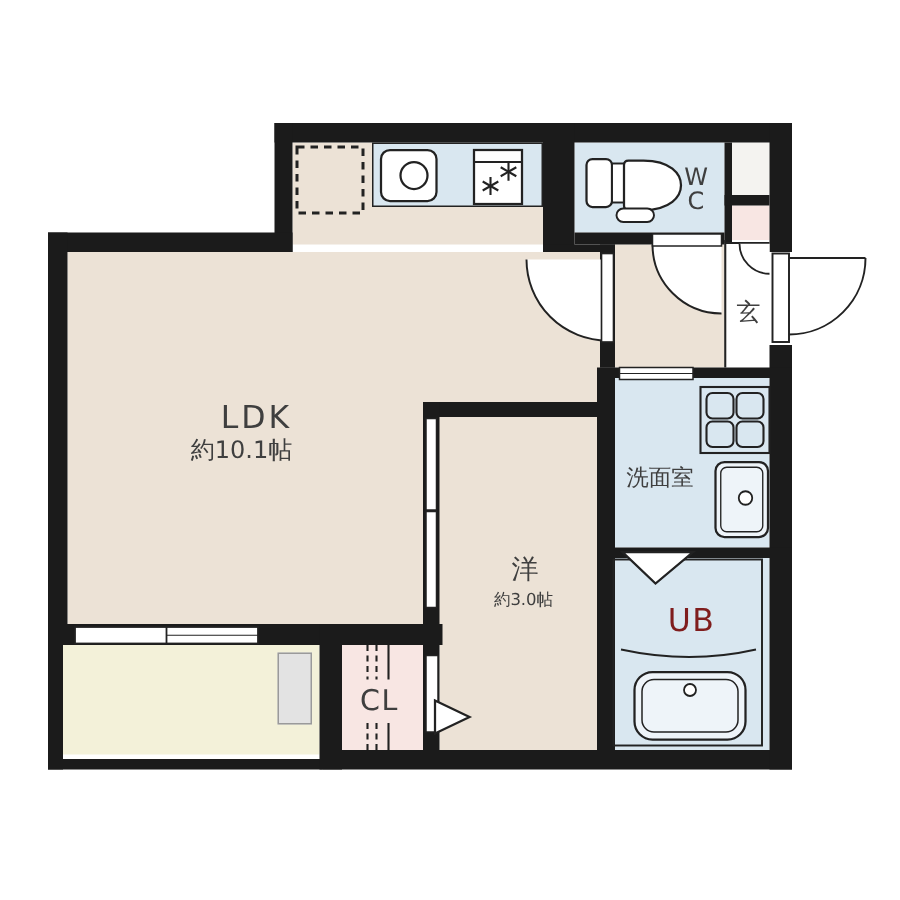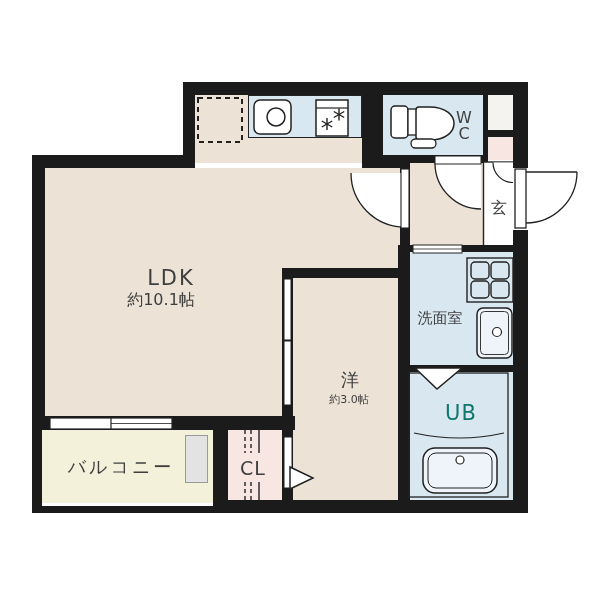--- a/index.html
+++ b/index.html
@@ -175,23 +175,22 @@
       <rect x="50" y="418" width="122" height="11" class="fx" stroke-width="1.2"></rect>
       <line x1="111" y1="418" x2="111" y2="429" class="ln" stroke-width="1.2"></line>
       <line x1="111" y1="423.5" x2="172" y2="423.5" class="ln" stroke-width="0.8"></line>
     </g>
   </svg>
 
   <div class="lbl" style="left:171px;top:279px;font-size:21px;letter-spacing:2px">LDK</div>
   <div class="lbl" style="left:161px;top:300px;font-size:16px">約10.1帖</div>
   <div class="lbl" style="left:350px;top:380px;font-size:18px">洋</div>
   <div class="lbl" style="left:349px;top:400px;font-size:11px">約3.0帖</div>
-  <div class="lbl" style="left:121px;top:467px;font-size:18px;letter-spacing:3px">バルコニー</div>
   <div class="lbl" style="left:253px;top:468px;font-size:19px;letter-spacing:1px">CL</div>
   <div class="lbl" style="left:440px;top:318px;font-size:15px">洗面室</div>
-  <div class="lbl" style="left:461px;top:414px;font-size:21px;letter-spacing:1px;color:#0f766e">UB</div>
+  <div class="lbl" style="left:461px;top:414px;font-size:21px;letter-spacing:1px;color:#7f1d1d">UB</div>
   <div class="lbl" style="left:464px;top:126px;font-size:16px;line-height:1.0">
     <div>W</div>
     <div>C</div>
   </div>
   <div class="lbl" style="left:499px;top:208px;font-size:16px">玄</div>
 
 </div>
 
 </body></html>

